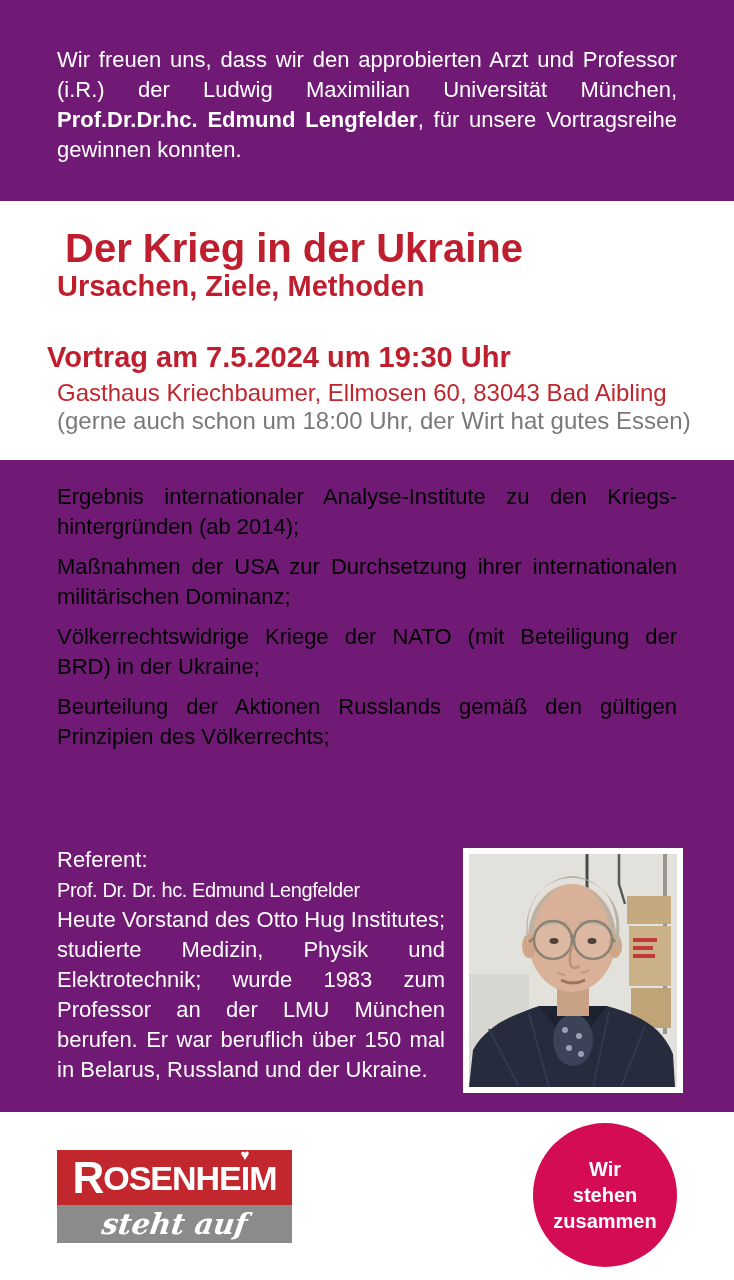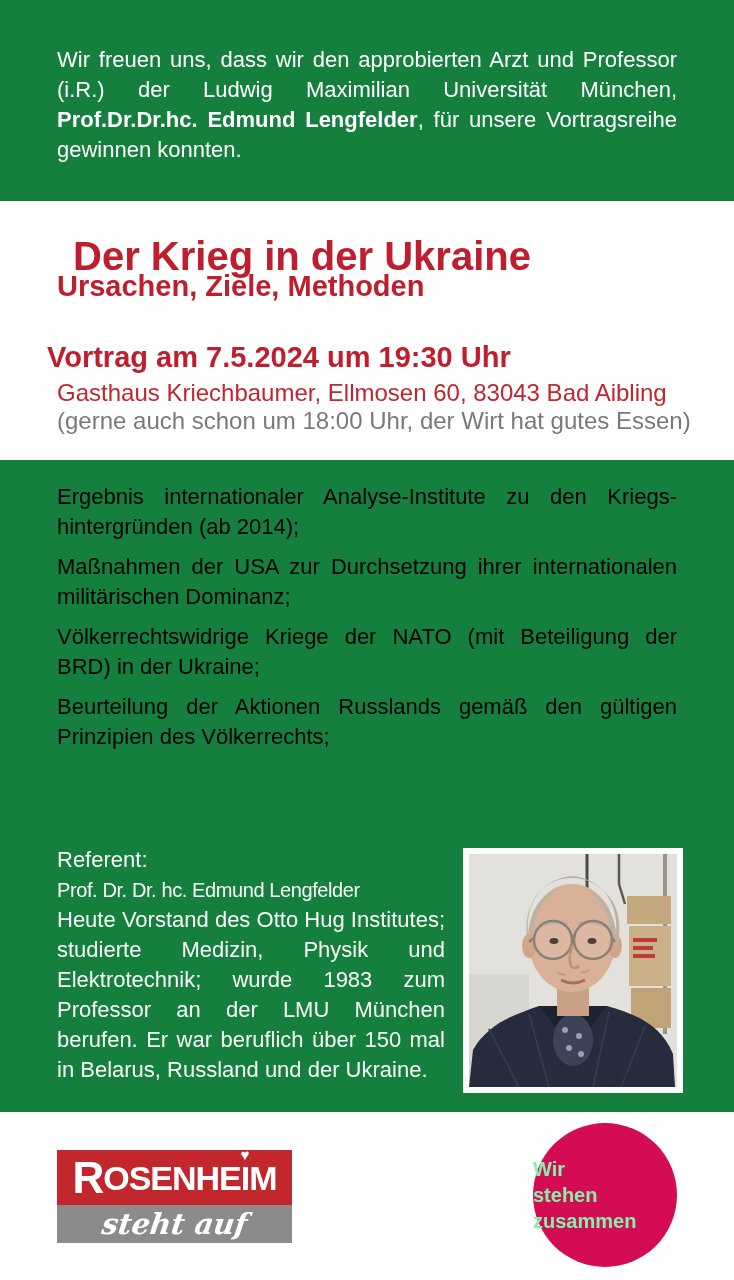--- a/index.html
+++ b/index.html
@@ -3,36 +3,36 @@
 <meta charset="utf-8">
 <style>
   html,body{margin:0;padding:0;background:#ffffff;}
   .flyer{
     position:relative;
     width:734px;height:1280px;
     background:#ffffff;
     font-family:"Liberation Sans", sans-serif;
     overflow:hidden;
   }
-  .gray-block{position:absolute;left:0;width:734px;background:#15803d;}
+  .gray-block{position:absolute;left:0;width:734px;background:#701a75;}
   #gray-top{top:0;height:201px;}
   #gray-main{top:460px;height:652px;}
 
   
   .intro{
     position:absolute;left:57px;top:45px;width:620px;
     margin:0;color:#ffffff;
     font-size:22px;line-height:30px;
     text-align:justify;
   }
   .intro b{font-weight:bold;}
 
   
   .title{
-    position:absolute;left:57px;top:218px;margin:16px;
+    position:absolute;left:57px;top:218px;margin:8px;
     color:#be1e2d;font-size:40px;font-weight:bold;line-height:44px;
     white-space:nowrap;
   }
   .subtitle{
     position:absolute;left:57px;top:270px;margin:0;
     color:#be1e2d;font-size:29px;font-weight:bold;line-height:33px;
     white-space:nowrap;
   }
   .datetime{
     position:absolute;left:47px;top:341px;margin:0;
@@ -98,22 +98,22 @@
   .logo-script{
     color:#ffffff;
     font-family:"DejaVu Serif", serif;
     font-style:italic;font-weight:bold;font-size:29px;line-height:29px;
     transform:skewX(-8deg);
   }
 
   .badge{
     position:absolute;left:533px;top:1123px;width:144px;height:144px;
     border-radius:50%;background:#d30c54;
-    display:flex;flex-direction:column;align-items:flex-start;justify-content:center;
-    color:#86efac;font-weight:bold;font-size:20px;line-height:26px;
+    display:flex;flex-direction:column;align-items:center;justify-content:center;
+    color:#ffffff;font-weight:bold;font-size:20px;line-height:26px;
     text-align:center;
   }
 </style>
 </head>
 <body>
 
 <div class="flyer">
 
   <div class="gray-block" id="gray-top">
     <p class="intro"><span>Wir freuen uns, dass wir den approbierten Arzt und Professor (i.R.) der Ludwig Maximilian Universität München, </span><b>Prof.Dr.Dr.hc. Edmund Lengfelder</b><span>, für unsere Vortragsreihe gewinnen konnten.</span></p>

